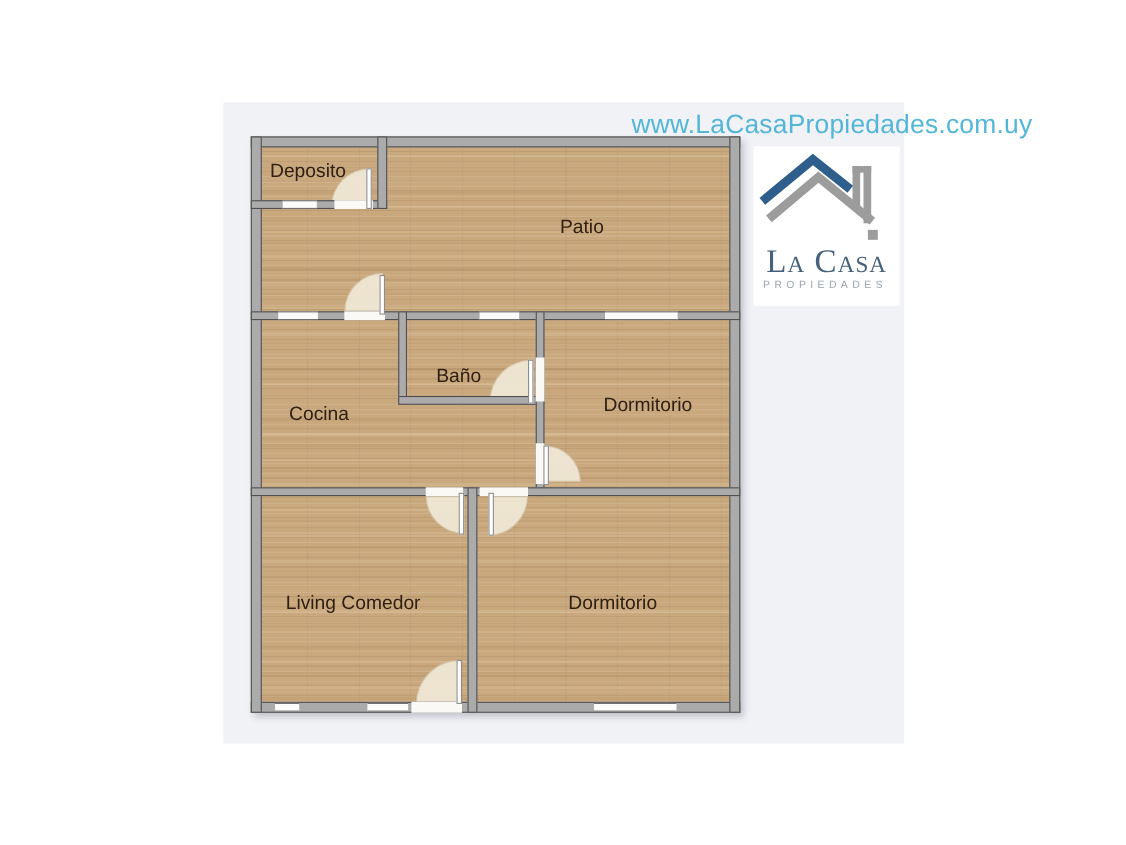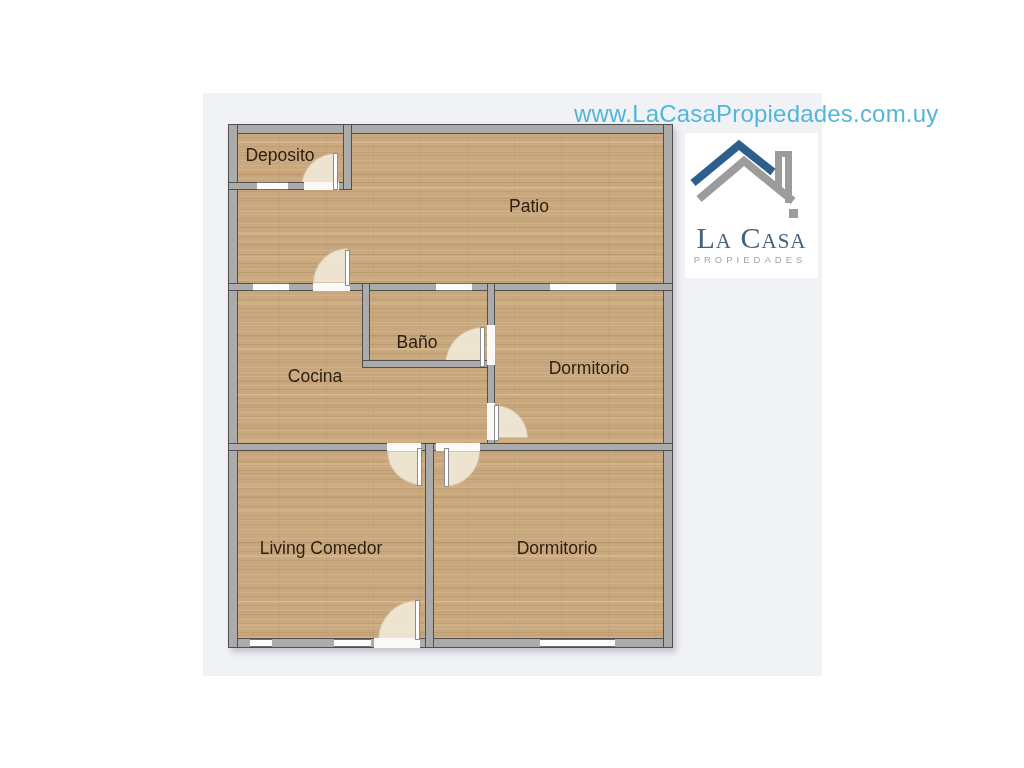--- a/index.html
+++ b/index.html
@@ -126,17 +126,17 @@
   <div class="leaf" style="left:117px;top:126px;width:5px;height:36px;"></div>
   <div class="leaf" style="left:252px;top:203px;width:5px;height:40px;"></div>
   <div class="leaf" style="left:266px;top:281px;width:5px;height:36px;"></div>
   <div class="leaf" style="left:189px;top:324px;width:5px;height:38px;"></div>
   <div class="leaf" style="left:216px;top:324px;width:5px;height:39px;"></div>
   <div class="leaf" style="left:187px;top:476px;width:5px;height:40px;"></div>
 
   <div class="room-label" style="left:52px;top:31px;">Deposito</div>
   <div class="room-label" style="left:261px;top:82px;margin-left:40px;">Patio</div>
   <div class="room-label" style="left:189px;top:206px;margin-top:12px;">Baño</div>
-  <div class="room-label" style="left:62px;top:252px;margin-left:25px;">Cocina</div>
+  <div class="room-label" style="left:62px;top:252px;">Cocina</div>
   <div class="room-label" style="left:361px;top:244px;">Dormitorio</div>
   <div class="room-label" style="left:93px;top:424px;">Living Comedor</div>
   <div class="room-label" style="left:329px;top:424px;">Dormitorio</div>
 </div>
 
 </body></html>

